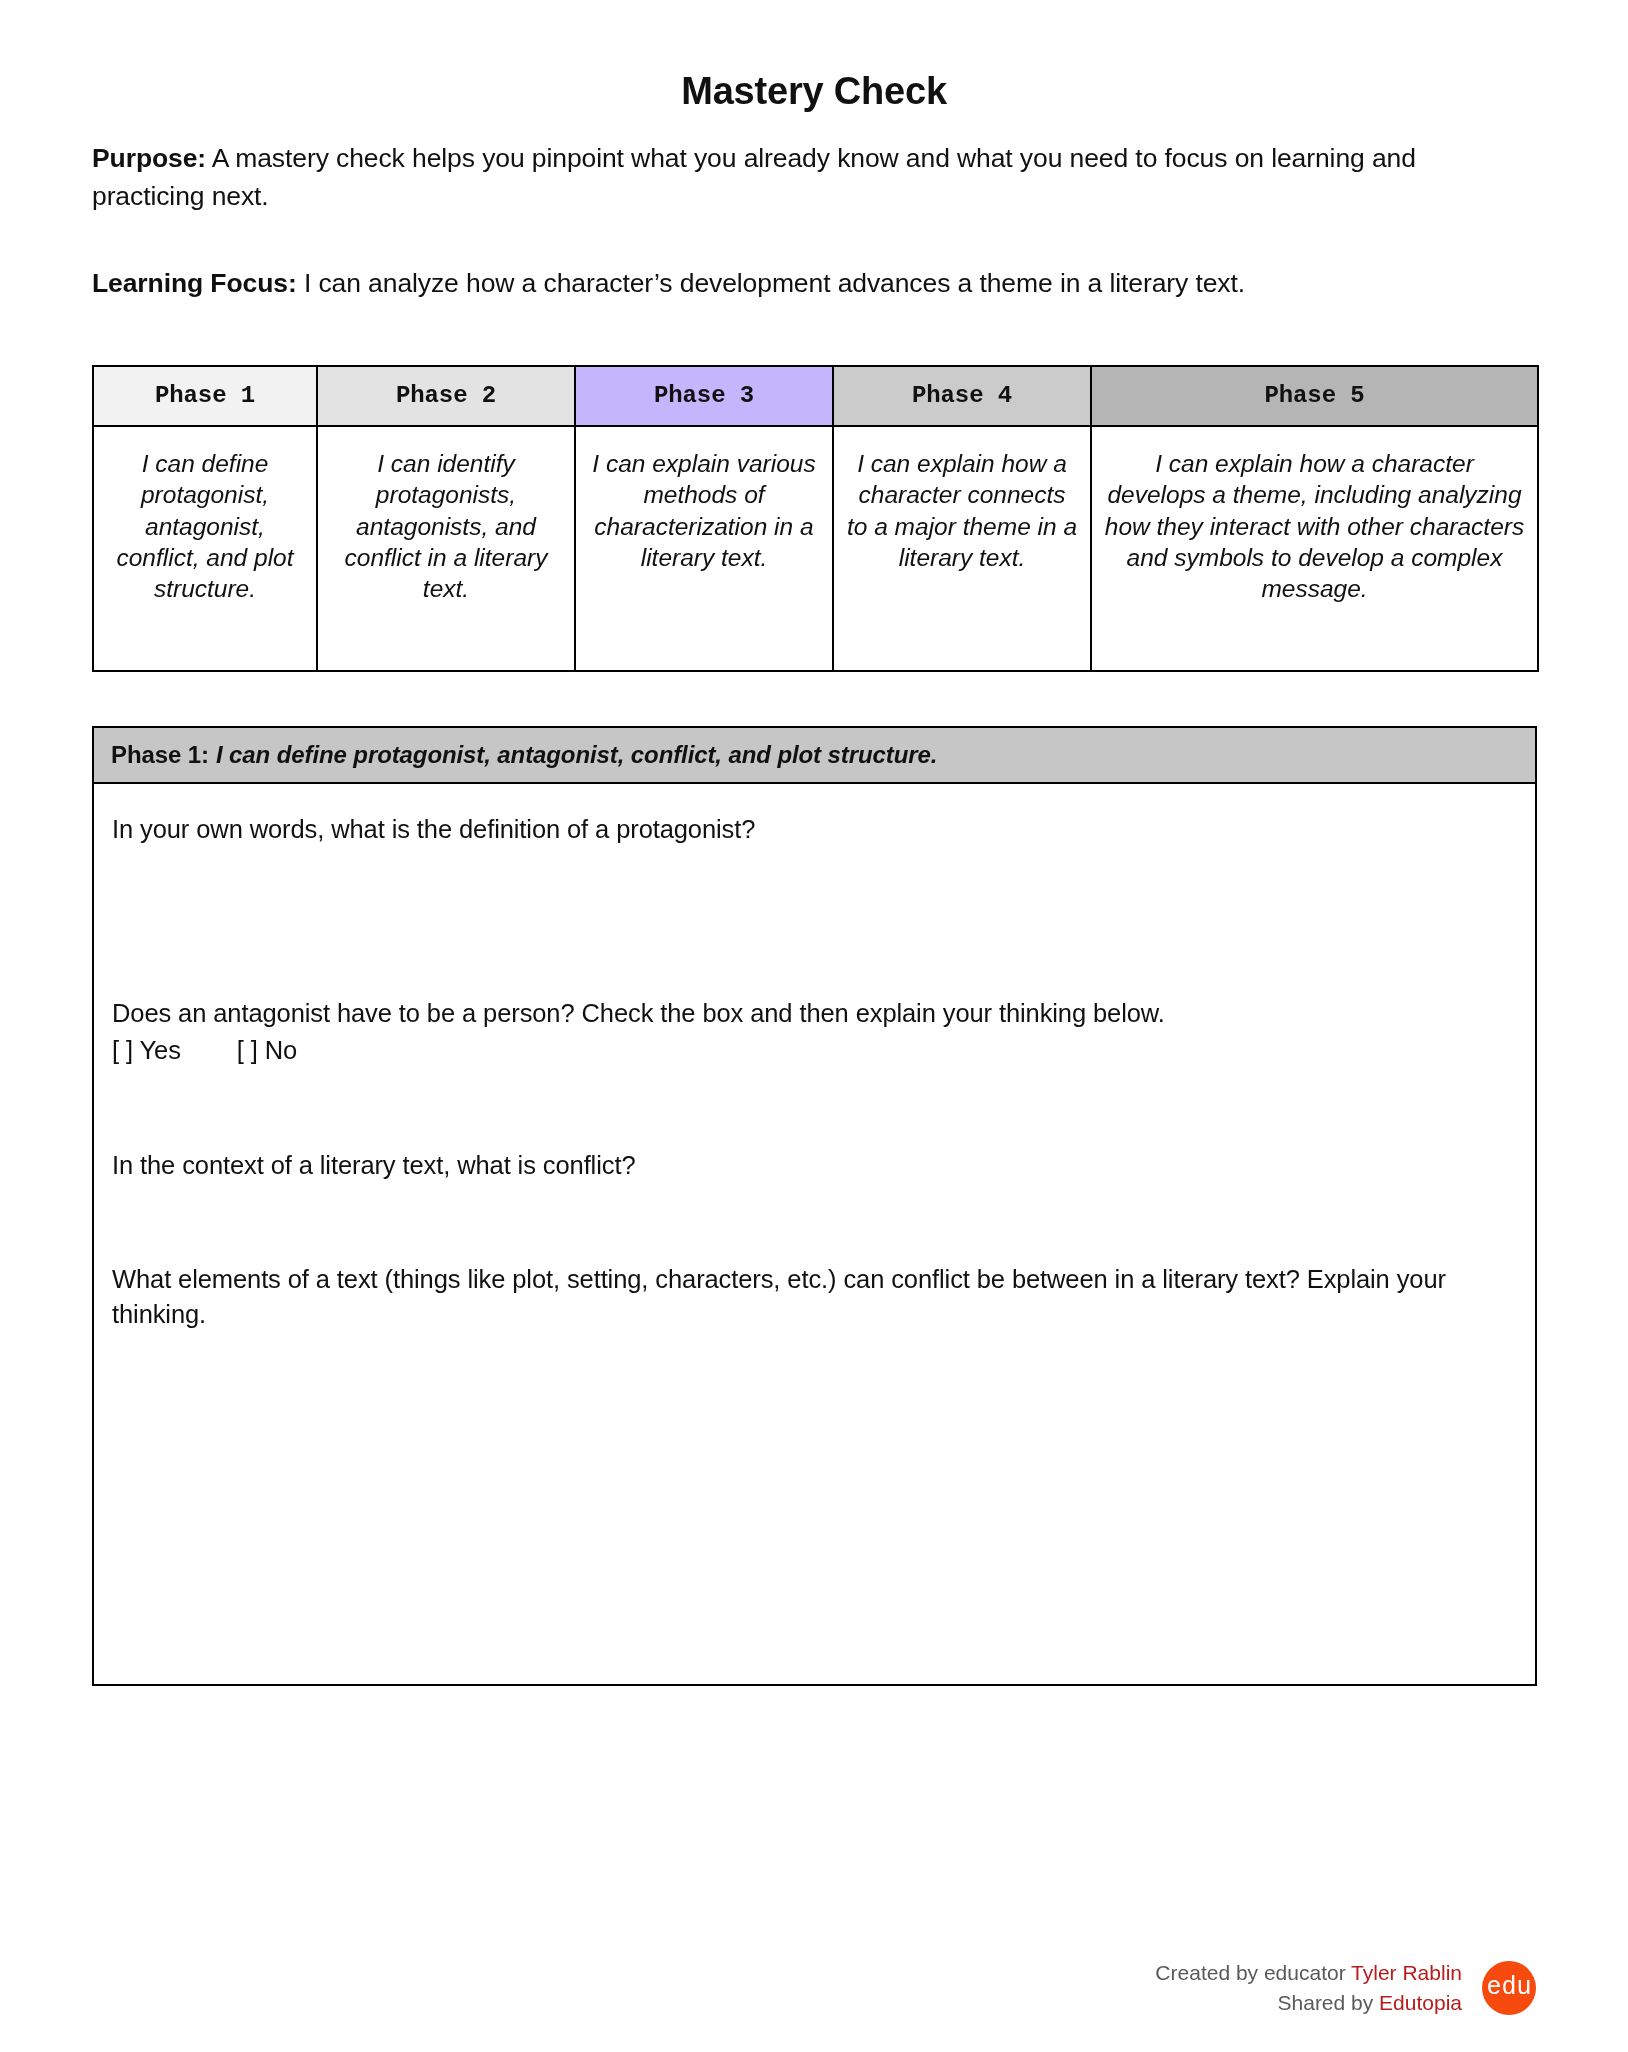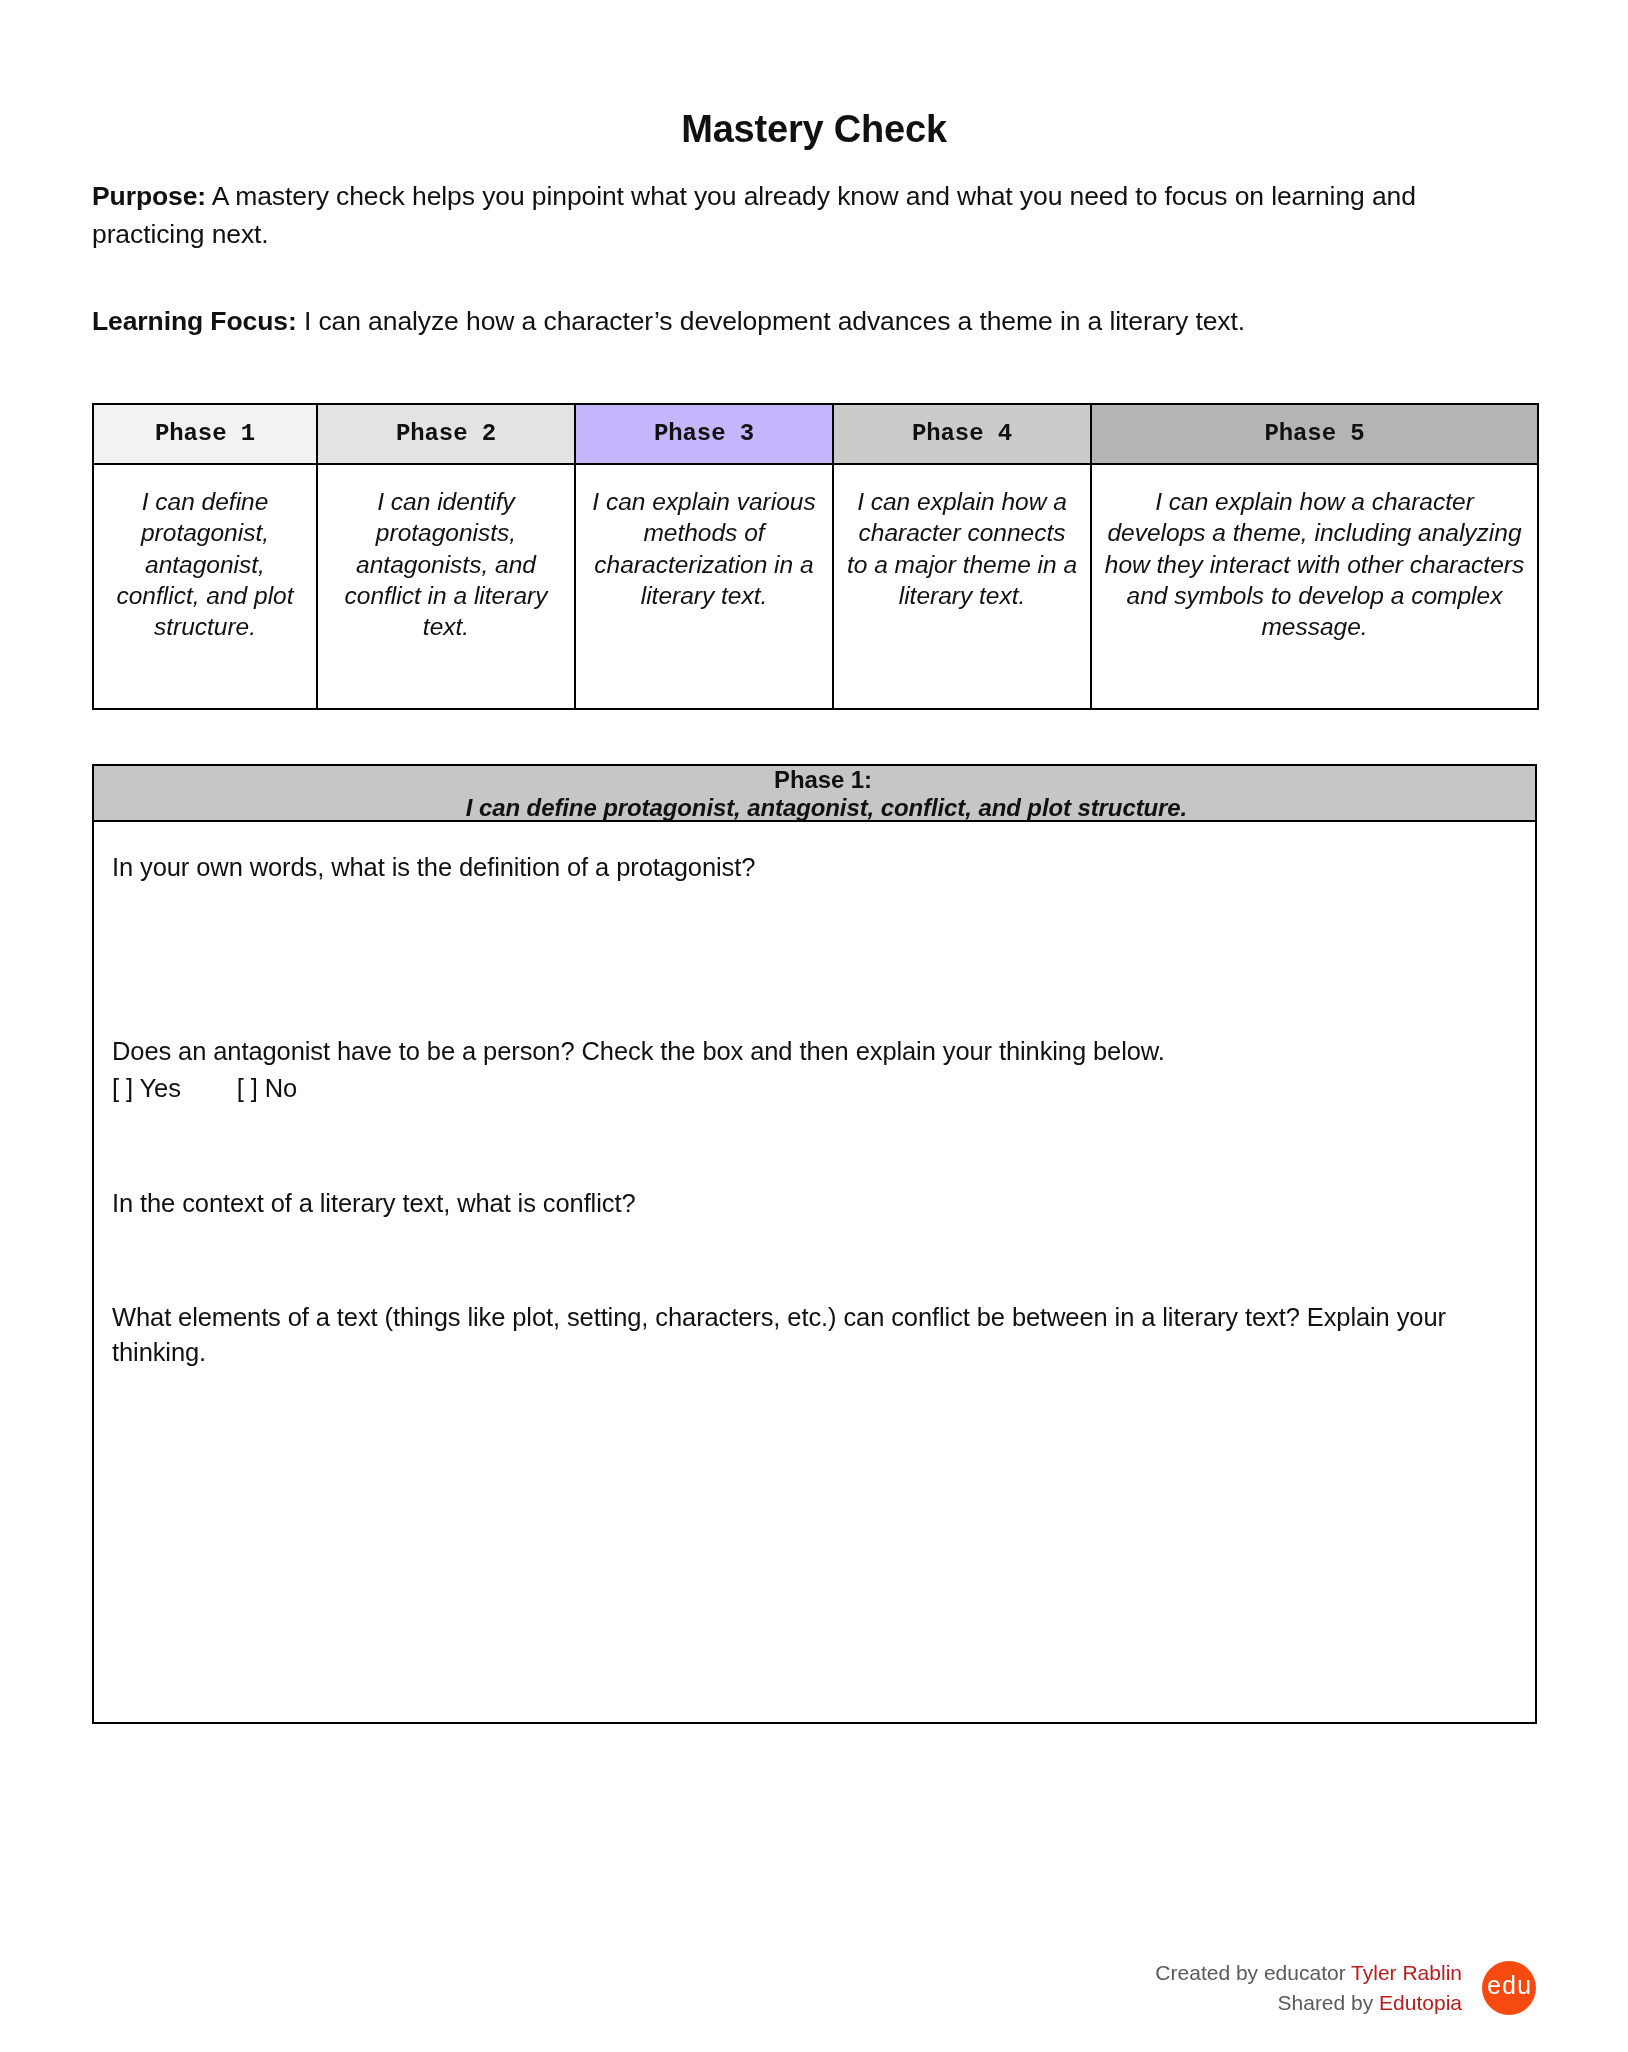--- a/index.html
+++ b/index.html
@@ -24,21 +24,21 @@
     padding: 0 92px;
   }
 
   
   .doc-title {
     text-align: center;
     font-size: 38px;
     font-weight: bold;
     letter-spacing: -0.2px;
     margin: 0;
-    padding-top: 108px;
+    padding-top: 70px;
     color: #111111;
   }
 
   
   .intro {
     font-size: 26.5px;
     line-height: 1.42;
     margin: 0;
     color: #111111;
     letter-spacing: -0.1px;
@@ -99,21 +99,20 @@
   }
   .section-bar {
     background: #c6c6c6;
     border-bottom: 2px solid #000000;
     height: 54px;
     display: flex;
     align-items: center;
     padding-left: 17px;
     font-size: 24px;
     letter-spacing: -0.1px;
-    flex-direction: column;
   }
   .section-bar .bar-label {
     font-weight: bold;
   }
   .section-bar .bar-goal {
     font-weight: bold;
     font-style: italic;
     margin-left: 7px;
   }
   .section-body {

